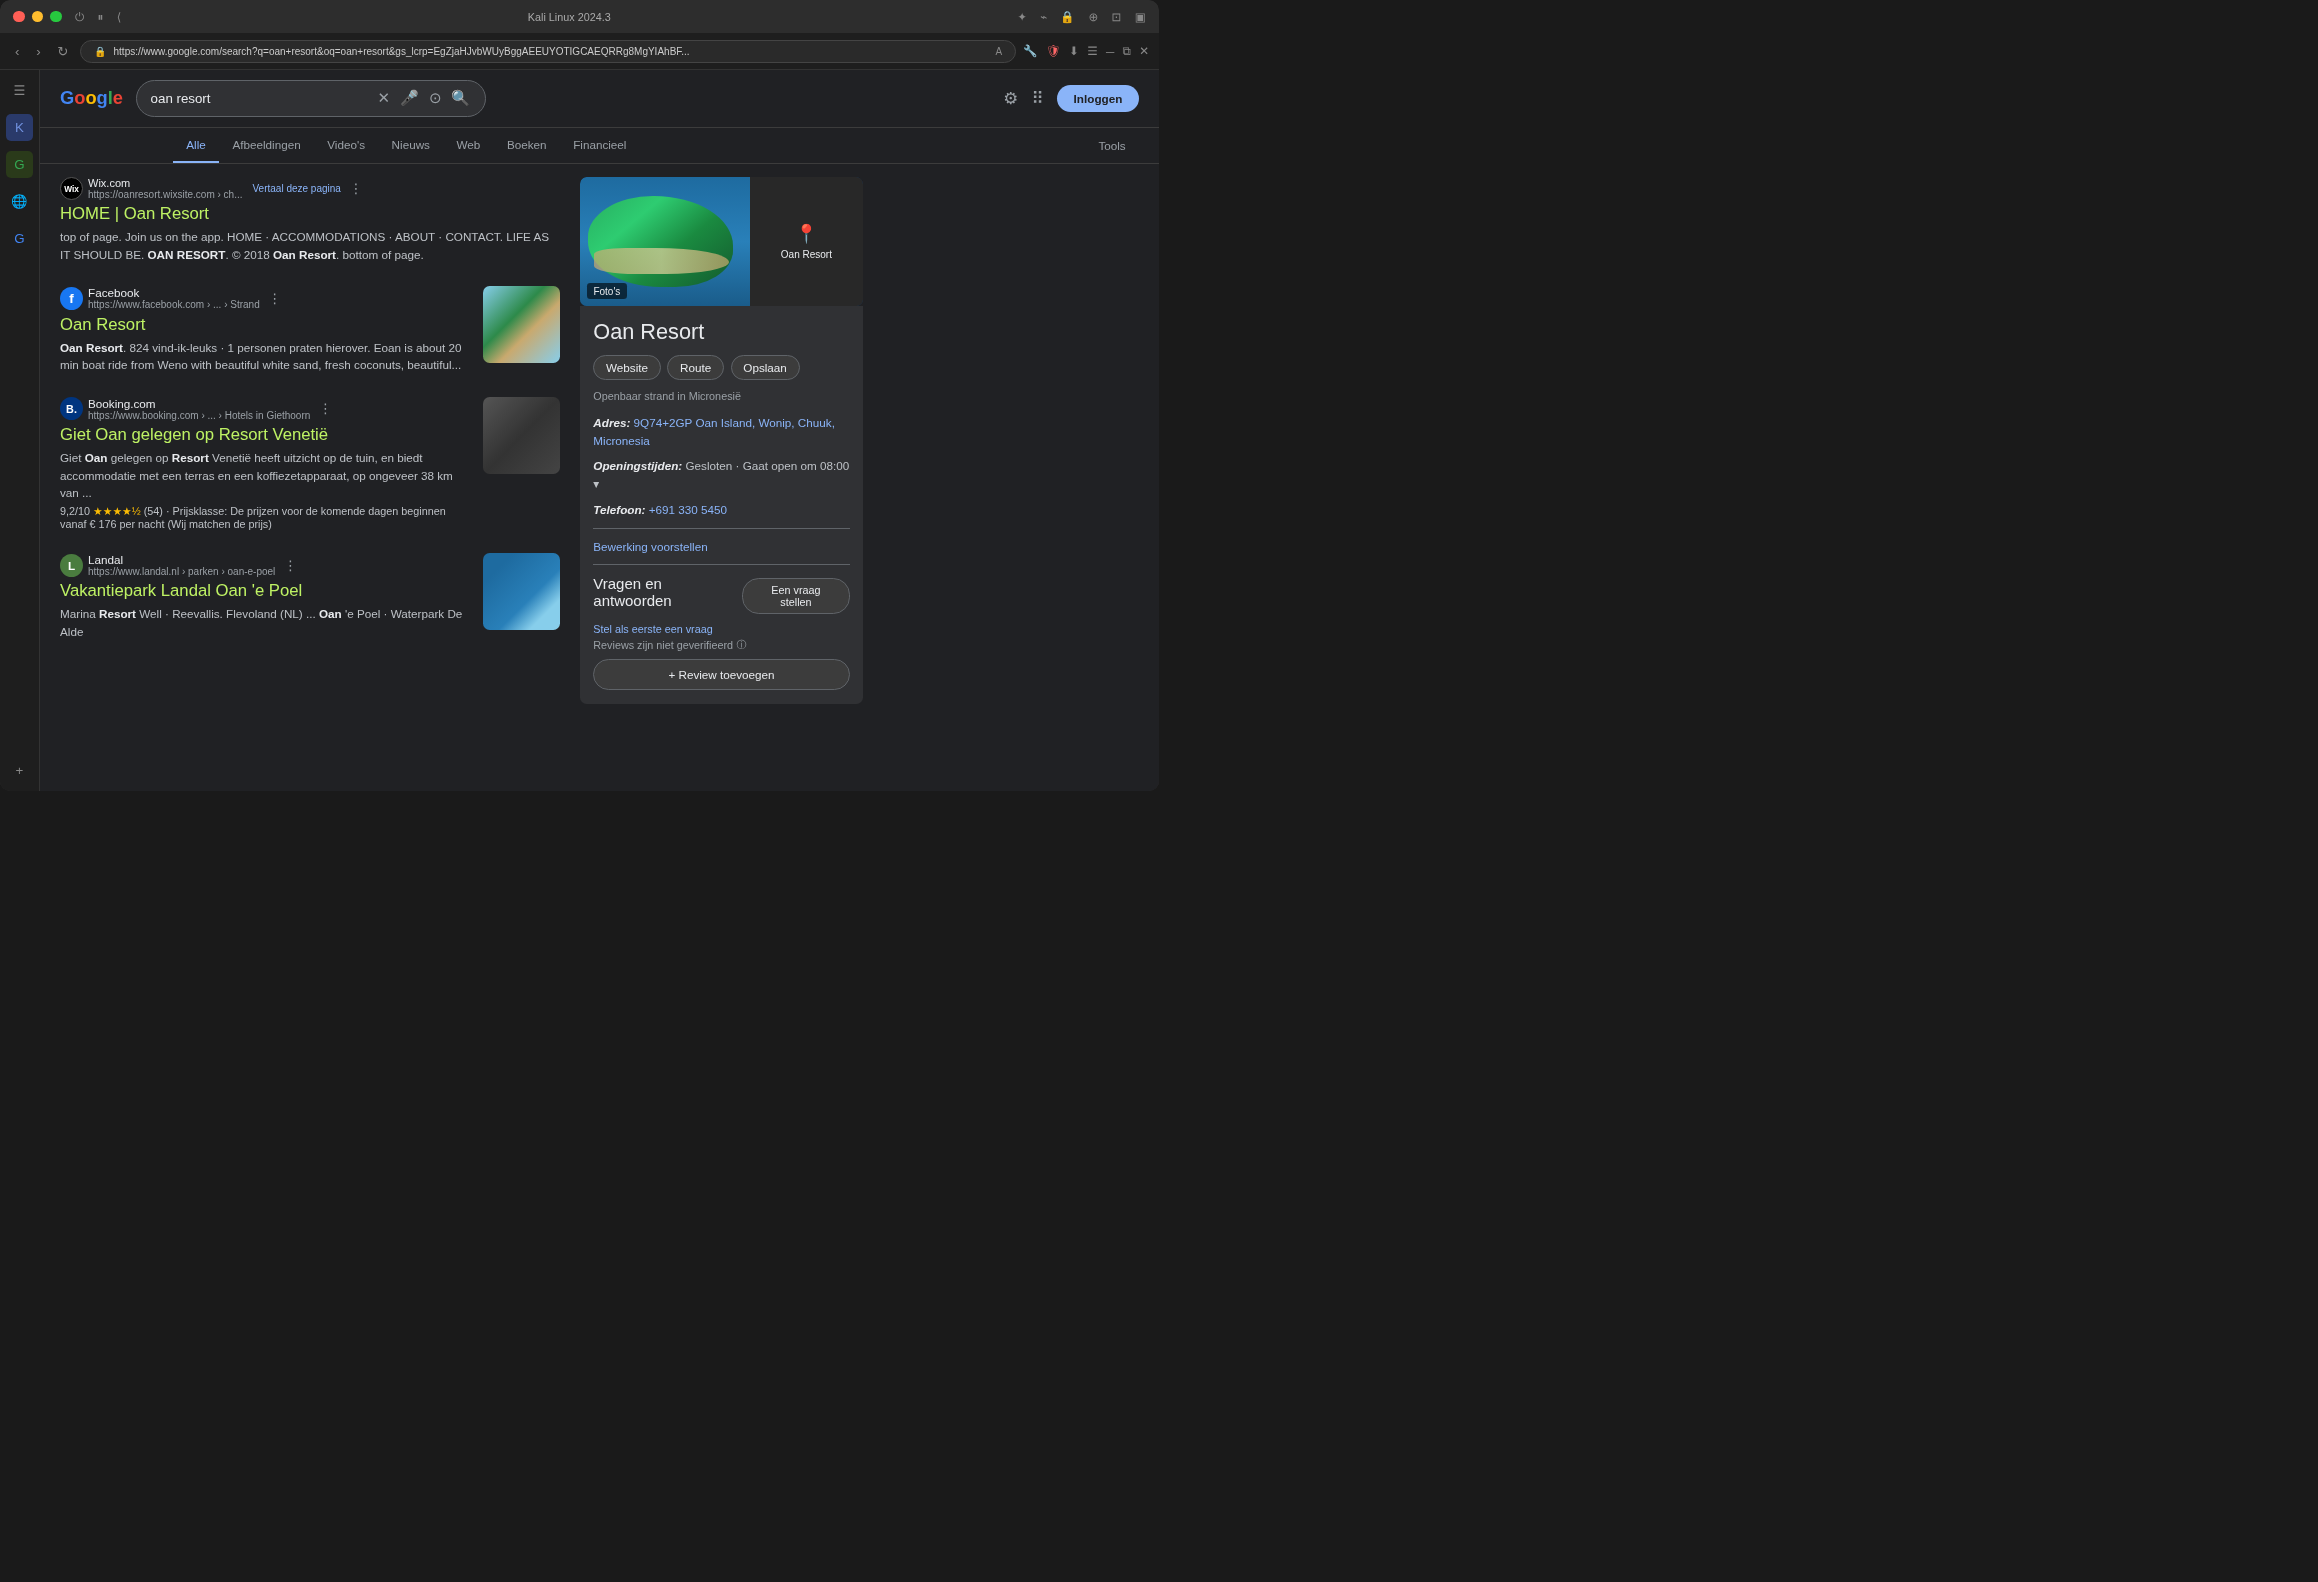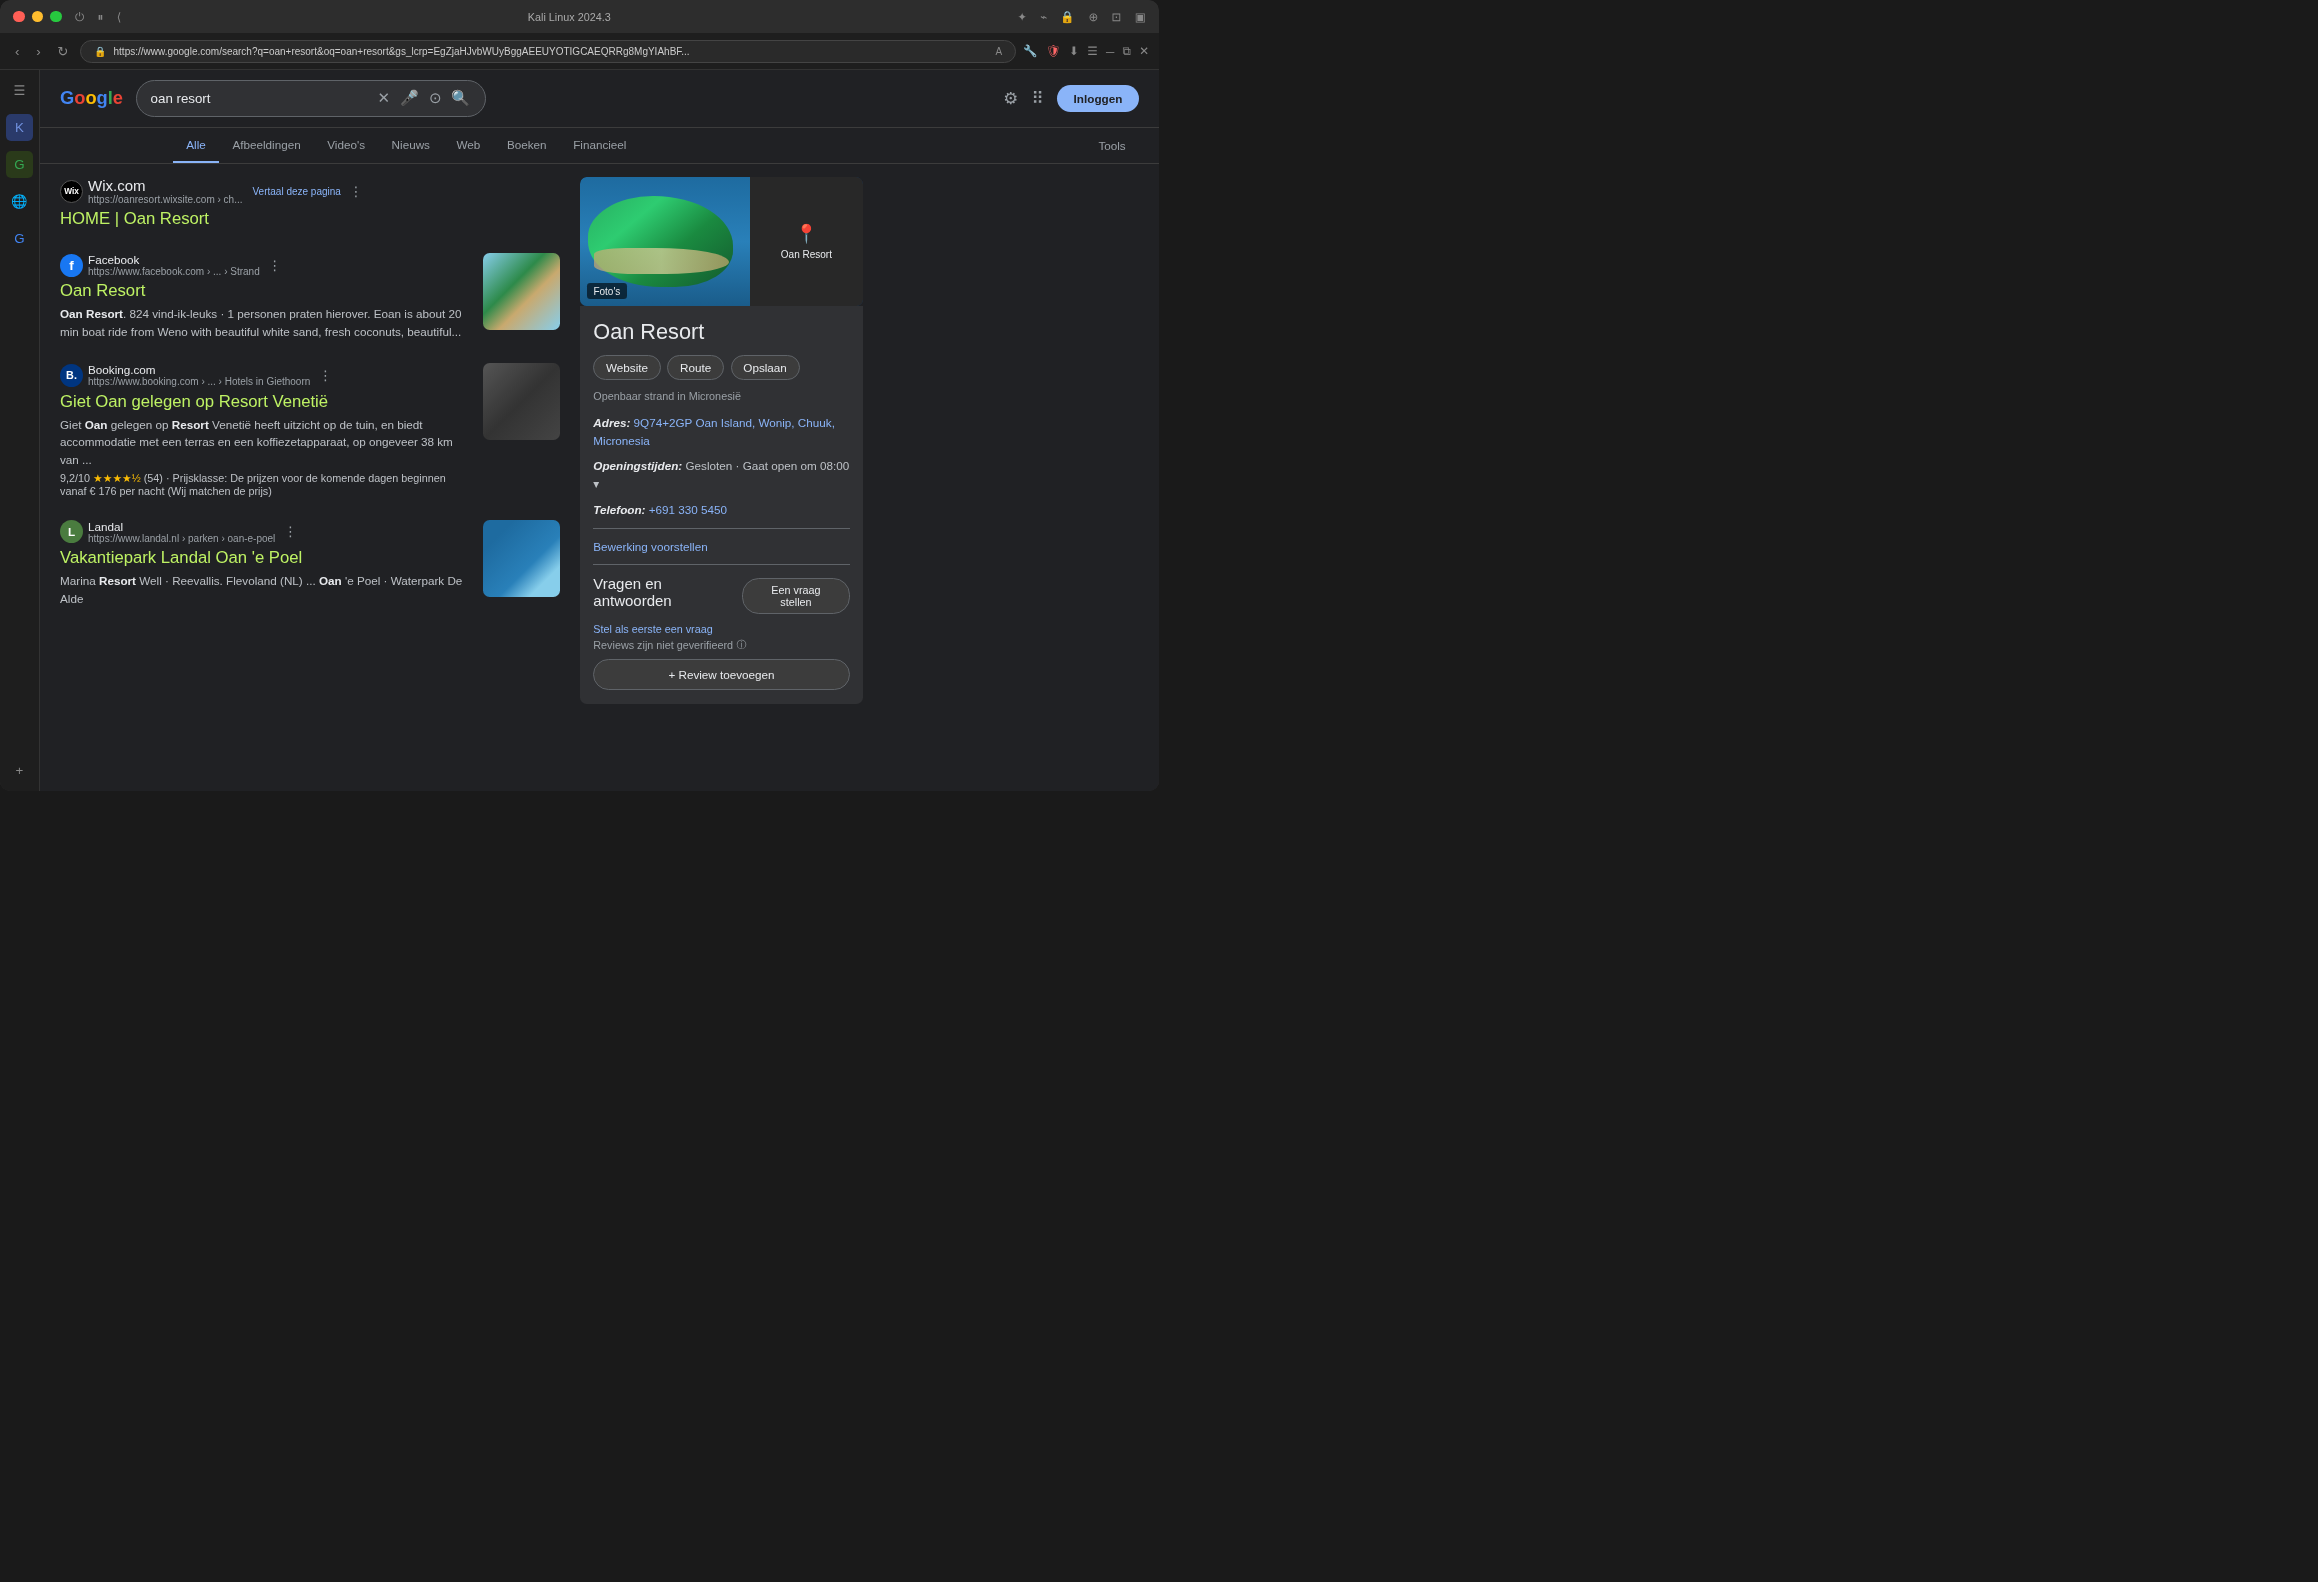--- a/index.html
+++ b/index.html
@@ -643,27 +643,30 @@
       </div>
 
       <div class="results-area">
 
         <div class="results-left">
 
           <div class="result-item">
             <div class="result-source">
               <div class="source-favicon favicon-wix">Wix</div>
               <div>
-                <div style="color:#e8eaed;font-size:15px;">Wix.com</div>
+                <div style="color:#e8eaed;font-size:11px;">Wix.com</div>
                 <div style="color:#9aa0a6;font-size:10px;">https://oanresort.wixsite.com › ch...</div>
               </div>
               <span style="color:#8ab4f8;font-size:10px;margin-left:5px;">Vertaal deze pagina</span>
               <span style="color:#9aa0a6;margin-left:3.3px;cursor:pointer;">⋮</span>
             </div>
             <a class="result-title">HOME | Oan Resort</a>
+            <div class="result-desc">
+              top of page. Join us on the app. HOME · ACCOMMODATIONS · ABOUT · CONTACT. LIFE AS IT SHOULD BE. <strong>OAN RESORT</strong>. © 2018 <strong>Oan Resort</strong>. bottom of page.
+            </div>
           </div>
 
           <div class="result-item">
             <div class="result-with-image">
               <div class="result-content">
                 <div class="result-source">
                   <div class="source-favicon favicon-fb" style="font-size:13.3px;font-weight:bold;">f</div>
                   <div>
                     <div style="color:#e8eaed;font-size:11.7px;">Facebook</div>
                     <div style="color:#9aa0a6;font-size:10px;">https://www.facebook.com › ... › Strand</div>

